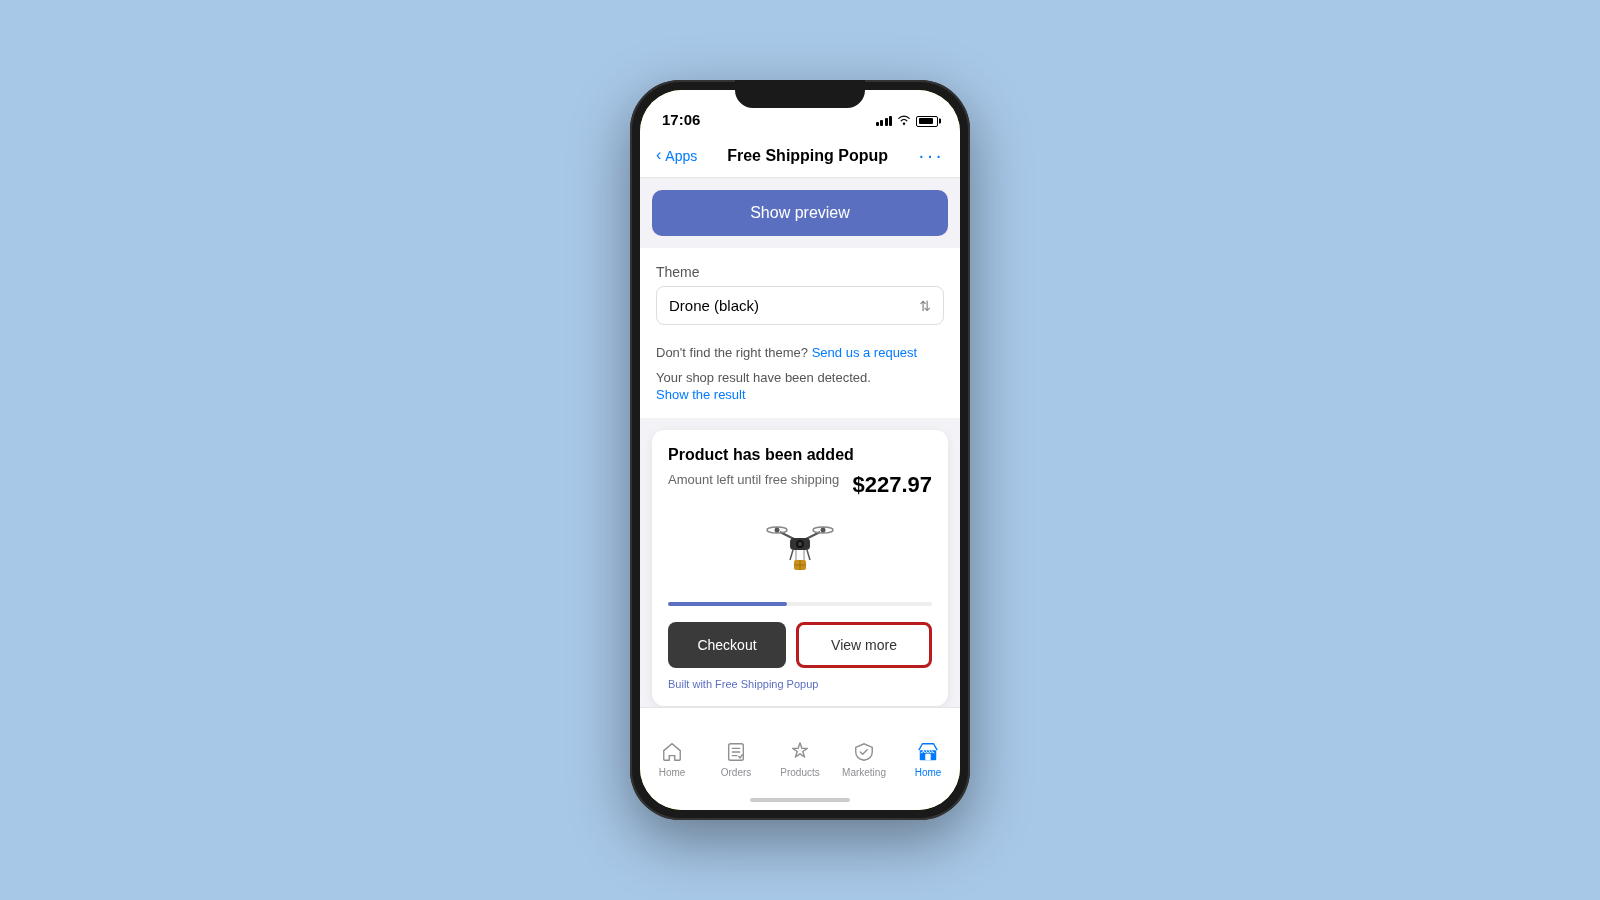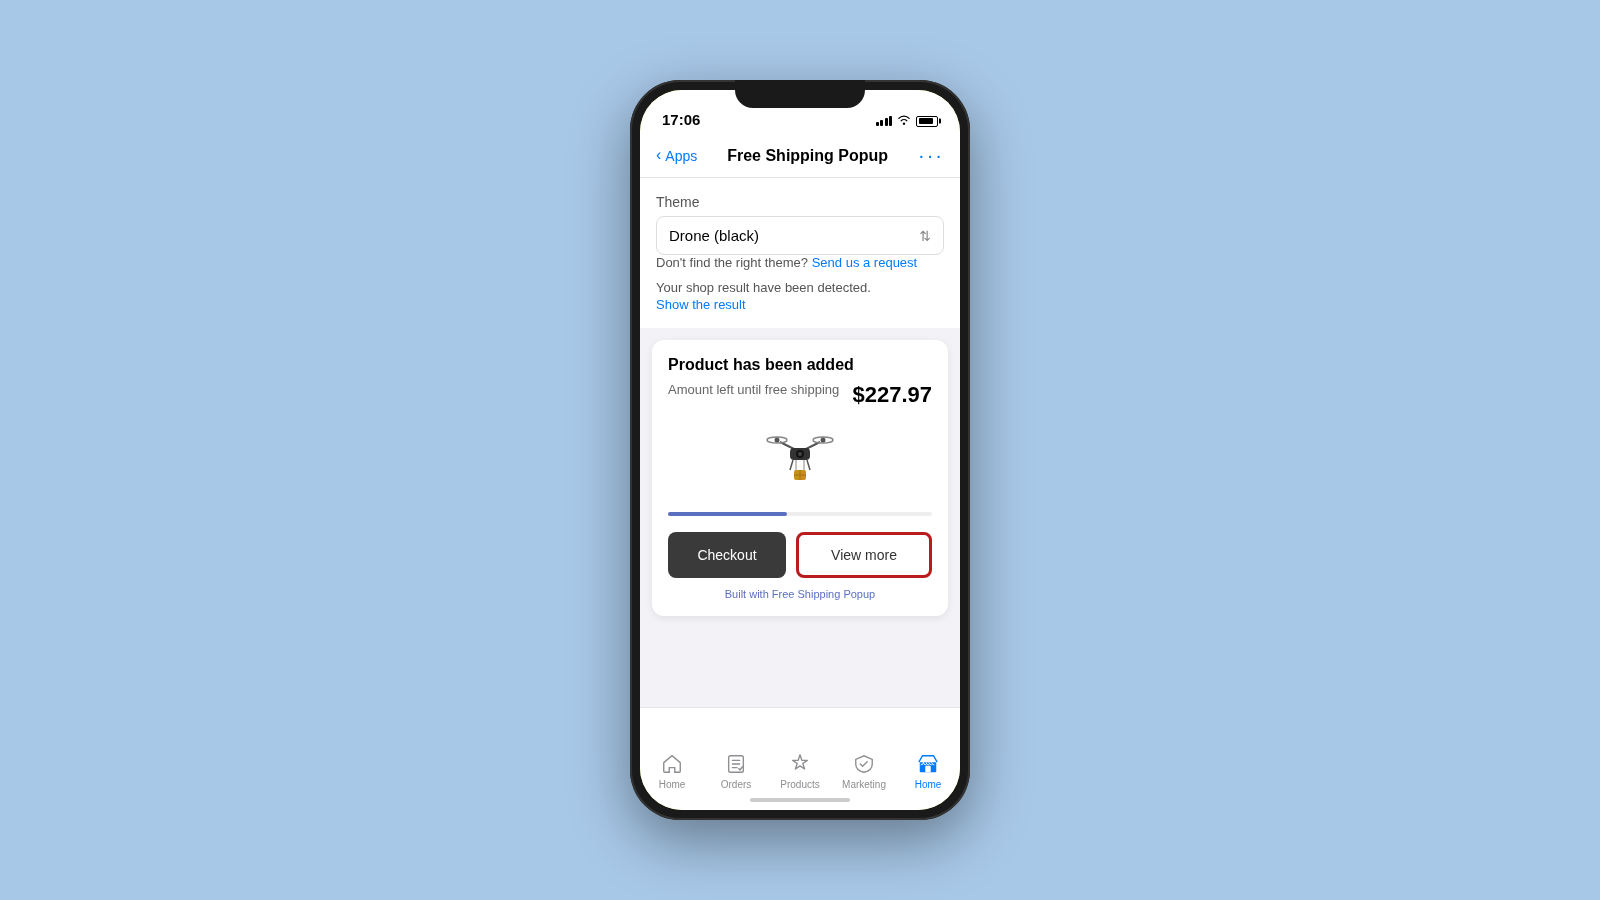--- a/index.html
+++ b/index.html
@@ -214,21 +214,21 @@
     }
 
     .select-arrows {
       color: #888;
       font-size: 14px;
     }
 
     .theme-hint {
       font-size: 13px;
       color: #555;
-      margin-top: 0;
+      margin-top: 20px;
     }
 
     .theme-hint a {
       color: #007aff;
       text-decoration: none;
     }
 
     .styles-detected {
       font-size: 13px;
       color: #555;
@@ -336,34 +336,34 @@
       padding: 12px;
       font-size: 14px;
       font-weight: 500;
       text-align: center;
       cursor: pointer;
     }
 
     .built-with {
       font-size: 11px;
       color: #999;
-      text-align: center;
+      text-align: left;
     }
 
     .built-with span {
       color: #5b6fc0;
     }
 
     
     .tab-bar {
       height: 83px;
       background: #fff;
       border-top: 1px solid #e5e5e5;
       display: flex;
-      align-items: flex-end;
+      align-items: center;
       padding-top: 20px;
       flex-shrink: 0;
     }
 
     .tab-item {
       flex: 1;
       display: flex;
       flex-direction: column;
       align-items: center;
       gap: 3px;
@@ -444,20 +444,21 @@
         <span class="nav-chevron">‹</span>
         <span>Apps</span>
       </div>
       <span class="nav-title">Free Shipping Popup</span>
       <span class="nav-more">···</span>
     </div>
 
     <div class="content">
 
       
+      <button class="show-preview-btn">Show preview</button>
 
       
       <div class="customization-section">
         <div class="field-label">Theme</div>
         <div class="theme-select">
           <span>Drone (black)</span>
           <span class="select-arrows">⇅</span>
         </div>
         <p class="theme-hint">Don't find the right theme? <a href="#" style="color:#007aff;text-decoration:none">Send us a request</a></p>
         <p class="styles-detected">Your shop result have been detected.</p>

